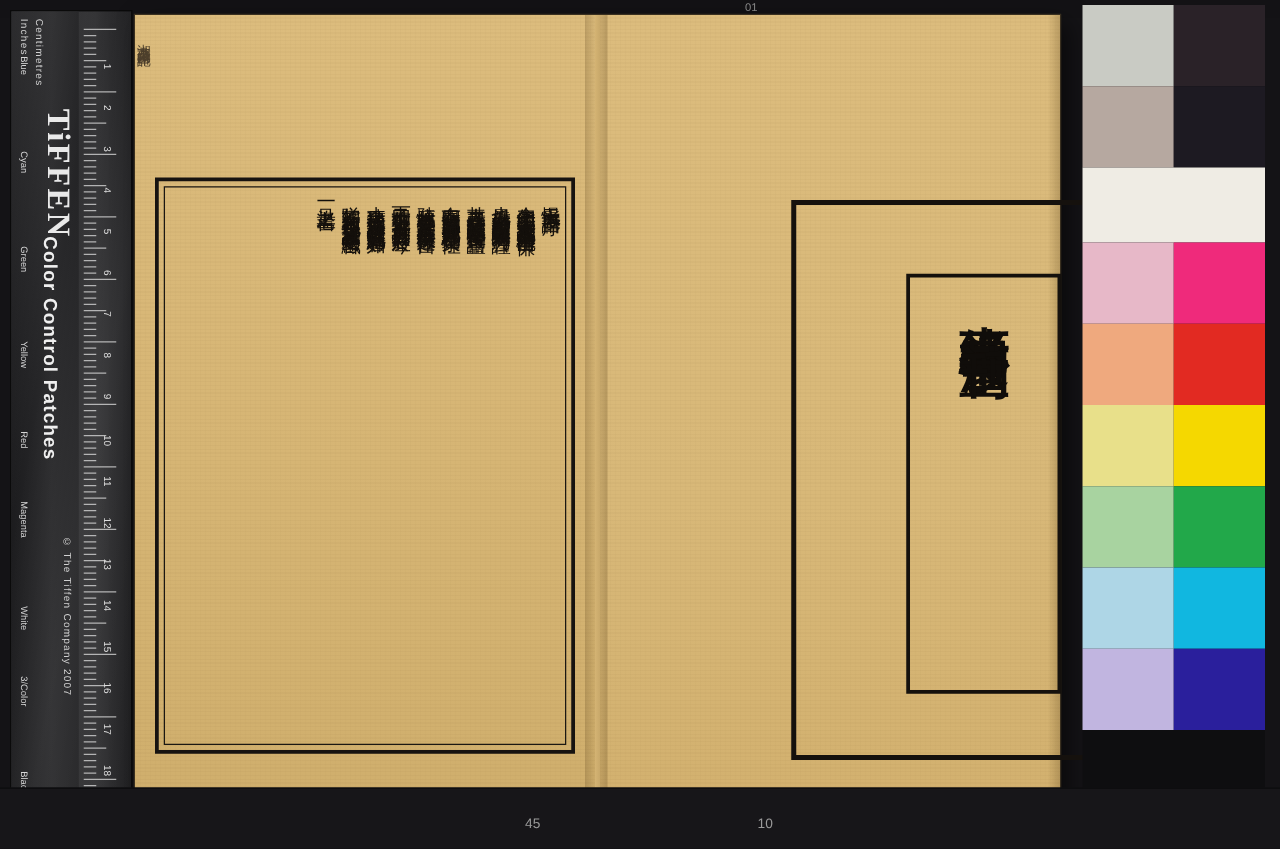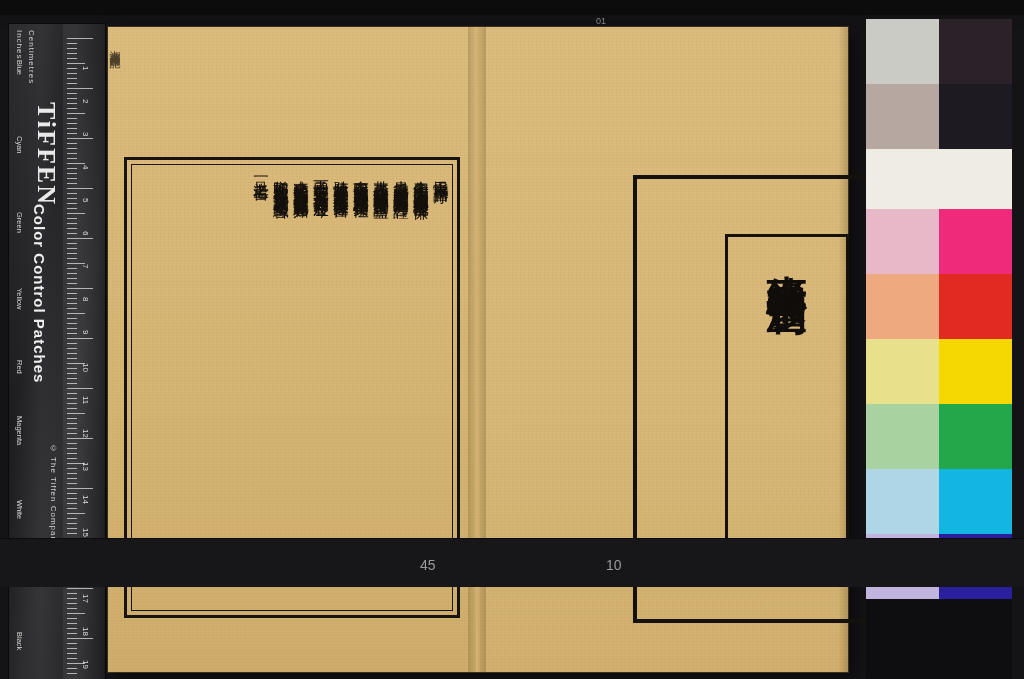--- a/index.html
+++ b/index.html
@@ -1,17 +1,17 @@
 <!DOCTYPE html>
 <html><head>
 <meta charset="utf-8">
 <style>
   html,body{margin:0;padding:0;background:#0c0c0c;}
   body{width:1024px;height:679px;overflow:hidden;font-family:"Liberation Sans",sans-serif;}
-  #stage{position:relative;width:1024px;height:572px;background:#111013;margin-top:15px;}
+  #stage{position:relative;width:1024px;height:679px;background:#111013;}
 
   
   .surround{position:absolute;inset:0;background:
       linear-gradient(90deg,#151417 0%,#1b1a1d 4%,#121114 10%,#141316 100%);}
   .tabletop{position:absolute;left:0;top:0;width:1024px;height:679px;
      background:#141316;}
   .darkband-bottom{position:absolute;left:0;bottom:0;width:1024px;height:48px;
      background:#171619;border-top:1px solid #0b0b0d;}
   .darkband-top{position:absolute;left:0;top:0;width:1024px;height:14px;background:#131215;}
 
@@ -82,21 +82,21 @@
   .chart{position:absolute;left:866px;top:4px;width:146px;height:668px;background:#0e0e10;}
   .gray-top{position:absolute;left:0;top:0;width:146px;height:130px;}
   .gray-top div{position:absolute;width:73px;height:65px;}
   .patches{position:absolute;left:0;top:130px;width:146px;}
   .prow{display:flex;}
   .pcell{width:73px;height:65px;}
   .whiteblock{position:absolute;left:0;top:130px;width:146px;height:60px;background:#efece4;}
 
   
   .btm-marks{position:absolute;left:0;bottom:0;width:1024px;height:48px;}
-  .btm-marks .m{position:absolute;color:#9a9a9a;font-size:14px;}
+  .btm-marks .m{position:absolute;color:#9a9a9a;font-size:11px;}
   .top-mark{position:absolute;top:1px;left:596px;color:#8d8d8d;font-size:9px;}
 </style>
 </head>
 <body>
 
 <div id="stage">
   <div class="surround"></div>
   <div class="tabletop"></div>
   <div class="darkband-top"></div>
   <div class="top-mark">01</div>

